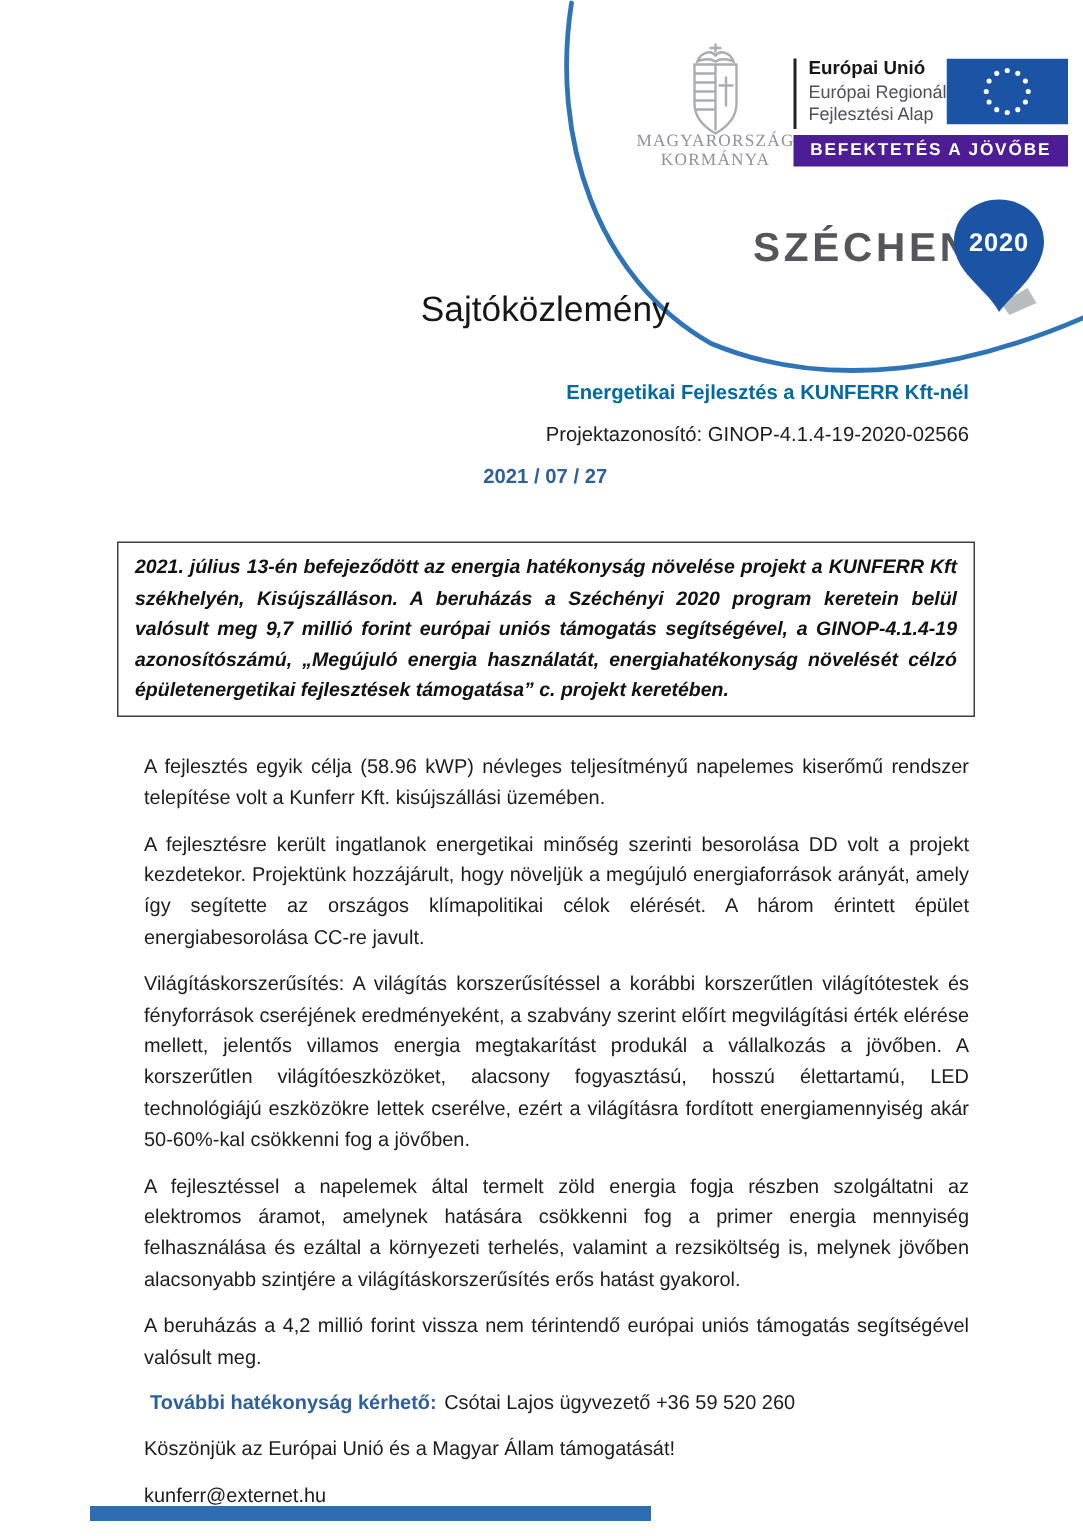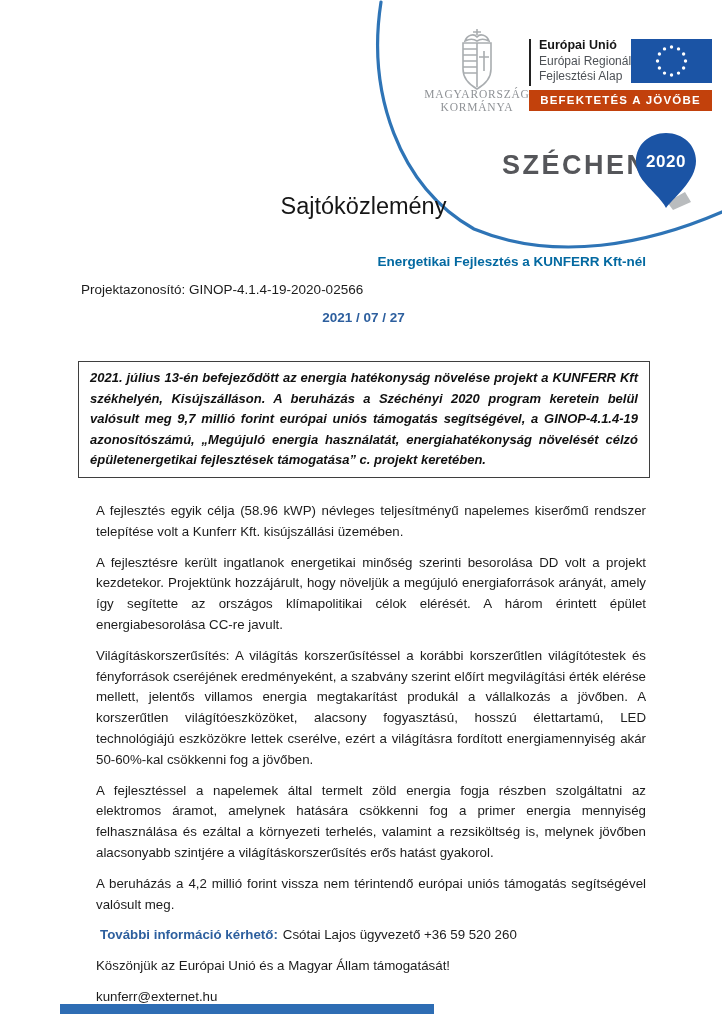--- a/index.html
+++ b/index.html
@@ -16,34 +16,34 @@
     position:absolute;left:418px;top:88px;width:118px;z-index:1;
     text-align:center;font-family:"Liberation Serif","DejaVu Serif",serif;
     font-size:11.5px;letter-spacing:.8px;color:#8f9296;line-height:13px;
   }
   .eu-divider{position:absolute;left:529px;top:39px;width:2px;height:47px;background:#222;z-index:1;}
   .eu-text{position:absolute;left:539px;top:38px;z-index:1;line-height:15.5px;}
   .eu-text .l1{font-weight:bold;font-size:12.5px;color:#161616;}
   .eu-text .l2,.eu-text .l3{font-size:12px;color:#4d5156;}
   .eu-flag{position:absolute;left:631px;top:39px;width:81px;height:44px;z-index:1;}
   .banner{
-    position:absolute;left:529px;top:90px;width:183px;height:21px;background:#c2410c;z-index:1;
+    position:absolute;left:529px;top:90px;width:183px;height:21px;background:#4c1d95;z-index:1;
     color:#fff;font-weight:bold;font-size:11.5px;letter-spacing:1.2px;
     text-align:center;line-height:21px;white-space:nowrap;
   }
   .szechenyi-text{
     position:absolute;left:502px;top:150px;z-index:2;
     font-size:27px;font-weight:bold;letter-spacing:2.5px;color:#55565a;white-space:nowrap;
   }
   .pin{position:absolute;left:633px;top:132px;width:74px;height:80px;z-index:3;}
   
   .content{position:relative;z-index:1;padding:193px 76px 0 81px;}
   .title{font-size:23.5px;font-weight:normal;text-align:center;color:#161616;margin:0;}
   .subtitle{margin-top:34px;font-size:13.5px;font-weight:bold;text-align:right;color:#0369a1;}
-  .projid{margin-top:13px;font-size:13.5px;text-align:left;color:#1c1c1c;}
+  .projid{margin-top:13px;font-size:13.5px;text-align:right;color:#1c1c1c;}
   .date{margin-top:13px;font-size:13.5px;font-weight:bold;text-align:center;color:#2d5f9e;}
   .leadbox{
     margin:36px -4px 0 -3px;border:1.6px solid #3f3f3f;padding:6px 11px;
     font-size:13px;font-weight:bold;font-style:italic;line-height:20.6px;
     text-align:justify;color:#111;
   }
   .bodytext{margin-top:23px;}
   .bodytext p{margin:0 0 10px 15px;font-size:13.3px;line-height:20.8px;text-align:justify;}
   .contact-line{margin:12px 0 10px 0;padding-left:4px;font-size:13.3px;line-height:20.8px;}
   .contact-label{color:#2d5f9e;font-weight:bold;margin-right:5px;}
@@ -119,20 +119,20 @@
 
   <div class="leadbox">2021. július 13-én befejeződött az energia hatékonyság növelése projekt a KUNFERR Kft székhelyén, Kisújszálláson. A beruházás a Széchényi 2020 program keretein belül valósult meg 9,7 millió forint európai uniós támogatás segítségével, a GINOP-4.1.4-19 azonosítószámú, „Megújuló energia használatát, energiahatékonyság növelését célzó épületenergetikai fejlesztések támogatása” c. projekt keretében.</div>
 
   <div class="bodytext">
     <p>A fejlesztés egyik célja (58.96 kWP) névleges teljesítményű napelemes kiserőmű rendszer telepítése volt a Kunferr Kft. kisújszállási üzemében.</p>
     <p>A fejlesztésre került ingatlanok energetikai minőség szerinti besorolása DD volt a projekt kezdetekor. Projektünk hozzájárult, hogy növeljük a megújuló energiaforrások arányát, amely így segítette az országos klímapolitikai célok elérését. A három érintett épület energiabesorolása CC-re javult.</p>
     <p>Világításkorszerűsítés: A világítás korszerűsítéssel a korábbi korszerűtlen világítótestek és fényforrások cseréjének eredményeként, a szabvány szerint előírt megvilágítási érték elérése mellett, jelentős villamos energia megtakarítást produkál a vállalkozás a jövőben. A korszerűtlen világítóeszközöket, alacsony fogyasztású, hosszú élettartamú, LED technológiájú eszközökre lettek cserélve, ezért a világításra fordított energiamennyiség akár 50-60%-kal csökkenni fog a jövőben.</p>
     <p>A fejlesztéssel a napelemek által termelt zöld energia fogja részben szolgáltatni az elektromos áramot, amelynek hatására csökkenni fog a primer energia mennyiség felhasználása és ezáltal a környezeti terhelés, valamint a rezsiköltség is, melynek jövőben alacsonyabb szintjére a világításkorszerűsítés erős hatást gyakorol.</p>
     <p>A beruházás a 4,2 millió forint vissza nem térintendő európai uniós támogatás segítségével valósult meg.</p>
 
-    <p class="contact-line"><span class="contact-label">További információ kérhető:</span><span>Csótai Lajos ügyvezető +36 59 520 260</span></p>
+    <p class="contact-line"><span class="contact-label">További hatékonyság kérhető:</span><span>Csótai Lajos ügyvezető +36 59 520 260</span></p>
 
     <p class="thanks">Köszönjük az Európai Unió és a Magyar Állam támogatását!</p>
     <p class="email">kunferr@externet.hu</p>
   </div>
 </div>
 
 <div class="footer-bar"></div>
 
 </body></html>

